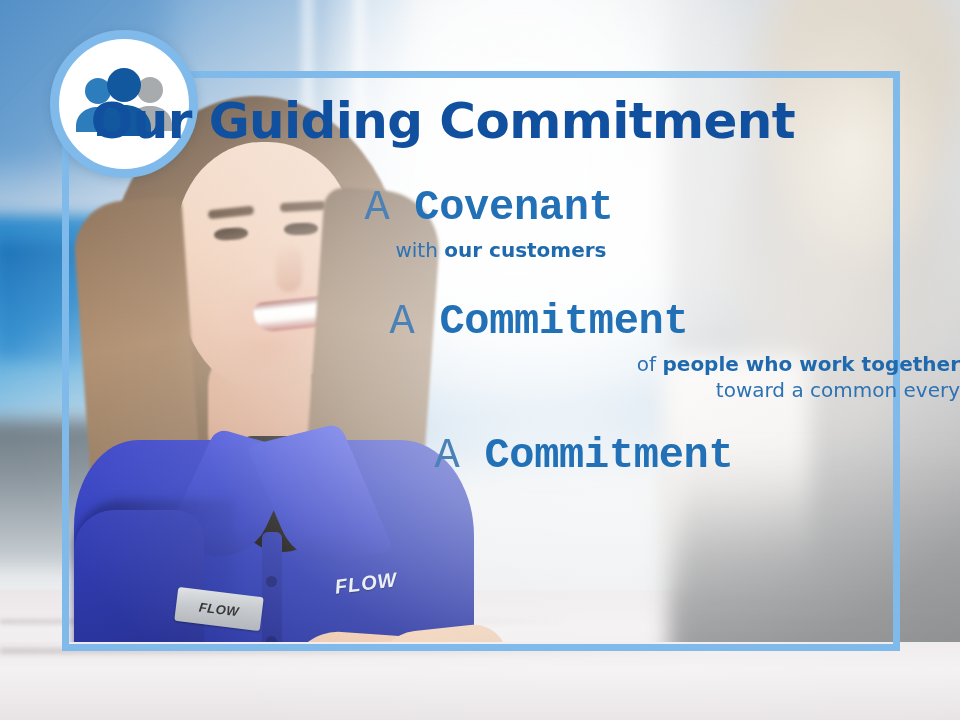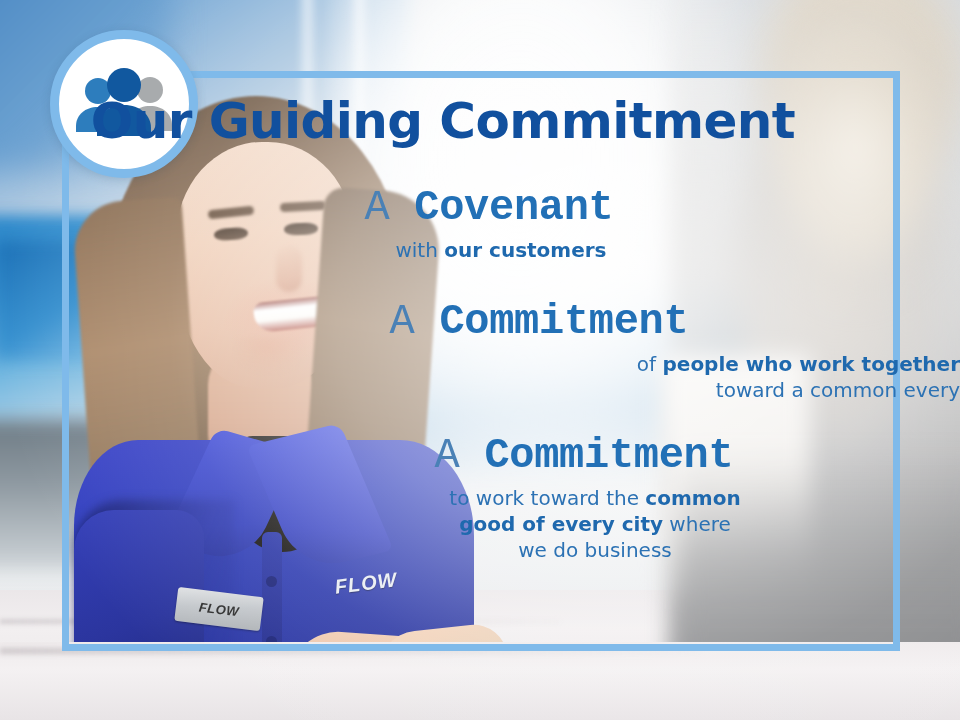--- a/index.html
+++ b/index.html
@@ -468,21 +468,16 @@
       <div class="p-sub">
         <span>of </span><b>people who work together</b><br>
         <span>toward a common every</span>
       </div>
     </div>
 
     <div class="principle" id="principle-commitment">
       <div class="p-head">
         <span class="light">A </span><span class="strong">Commitment</span>
       </div>
-      <div class="p-sub">
-        <span>to work toward the </span><b>common</b><br>
-        <b>good of every city</b><span> where</span><br>
-        <span>we do business</span>
-      </div>
     </div>
 
   </div>
 </div>
 
 </body></html>

